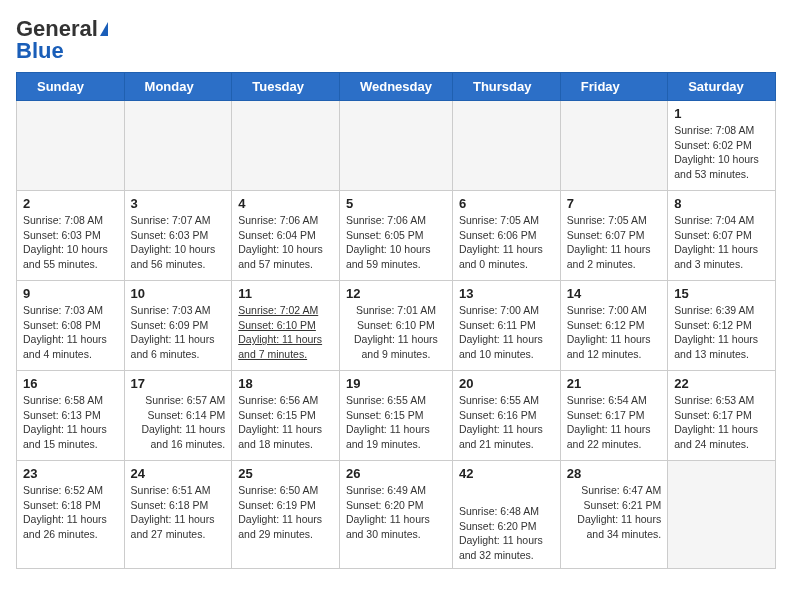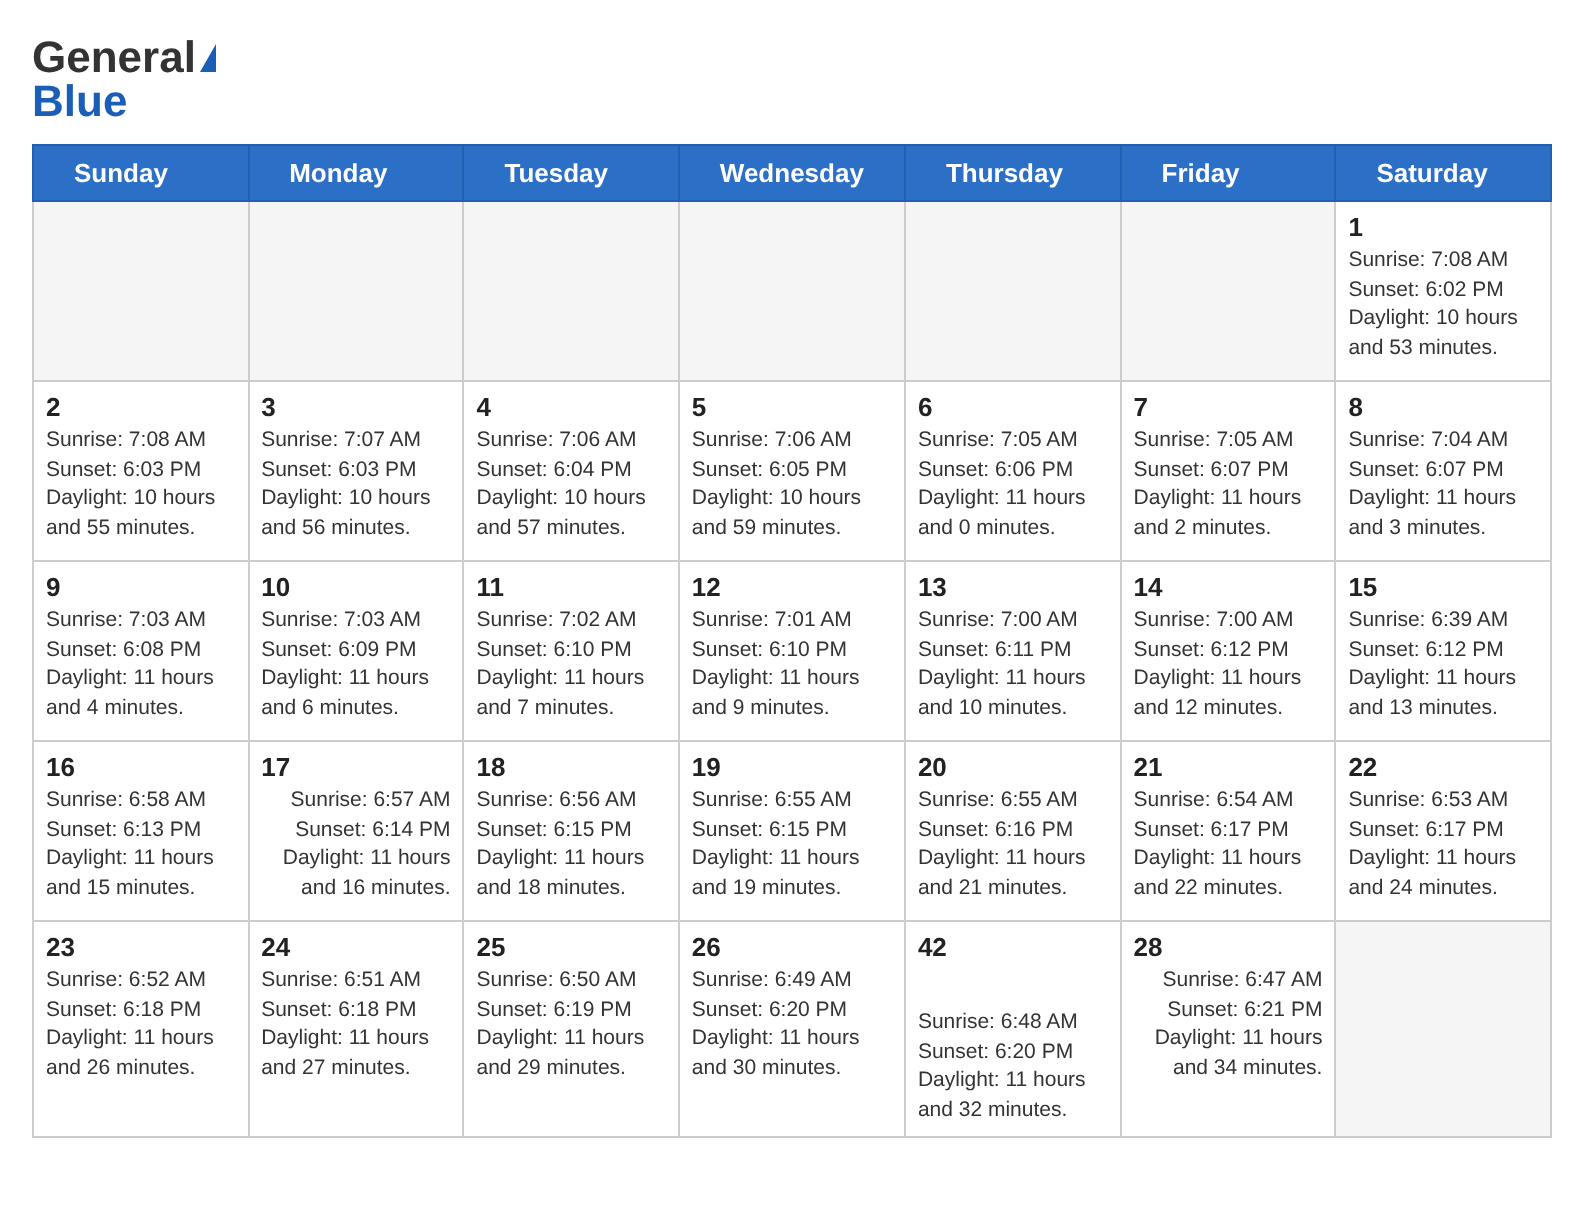--- a/index.html
+++ b/index.html
@@ -182,27 +182,27 @@
 Daylight: 11 hours and 4 minutes.</div>
         </td>
         <td>
           <span class="day-number">10</span>
           <div class="day-info" style="white-space: pre-line;">Sunrise: 7:03 AM
 Sunset: 6:09 PM
 Daylight: 11 hours and 6 minutes.</div>
         </td>
         <td>
           <span class="day-number">11</span>
-          <div class="day-info" style="white-space: pre-line;">Sunrise: 7:02 AM
+          <div class="day-info" style="white-space: pre-line; text-decoration: underline;">Sunrise: 7:02 AM
 Sunset: 6:10 PM
 Daylight: 11 hours and 7 minutes.</div>
         </td>
         <td>
           <span class="day-number">12</span>
-          <div class="day-info" style="white-space: pre-line;">Sunrise: 7:01 AM
+          <div class="day-info" style="white-space: pre-line; text-align: center;">Sunrise: 7:01 AM
 Sunset: 6:10 PM
 Daylight: 11 hours and 9 minutes.</div>
         </td>
         <td>
           <span class="day-number">13</span>
           <div class="day-info" style="white-space: pre-line;">Sunrise: 7:00 AM
 Sunset: 6:11 PM
 Daylight: 11 hours and 10 minutes.</div>
         </td>
         <td>

